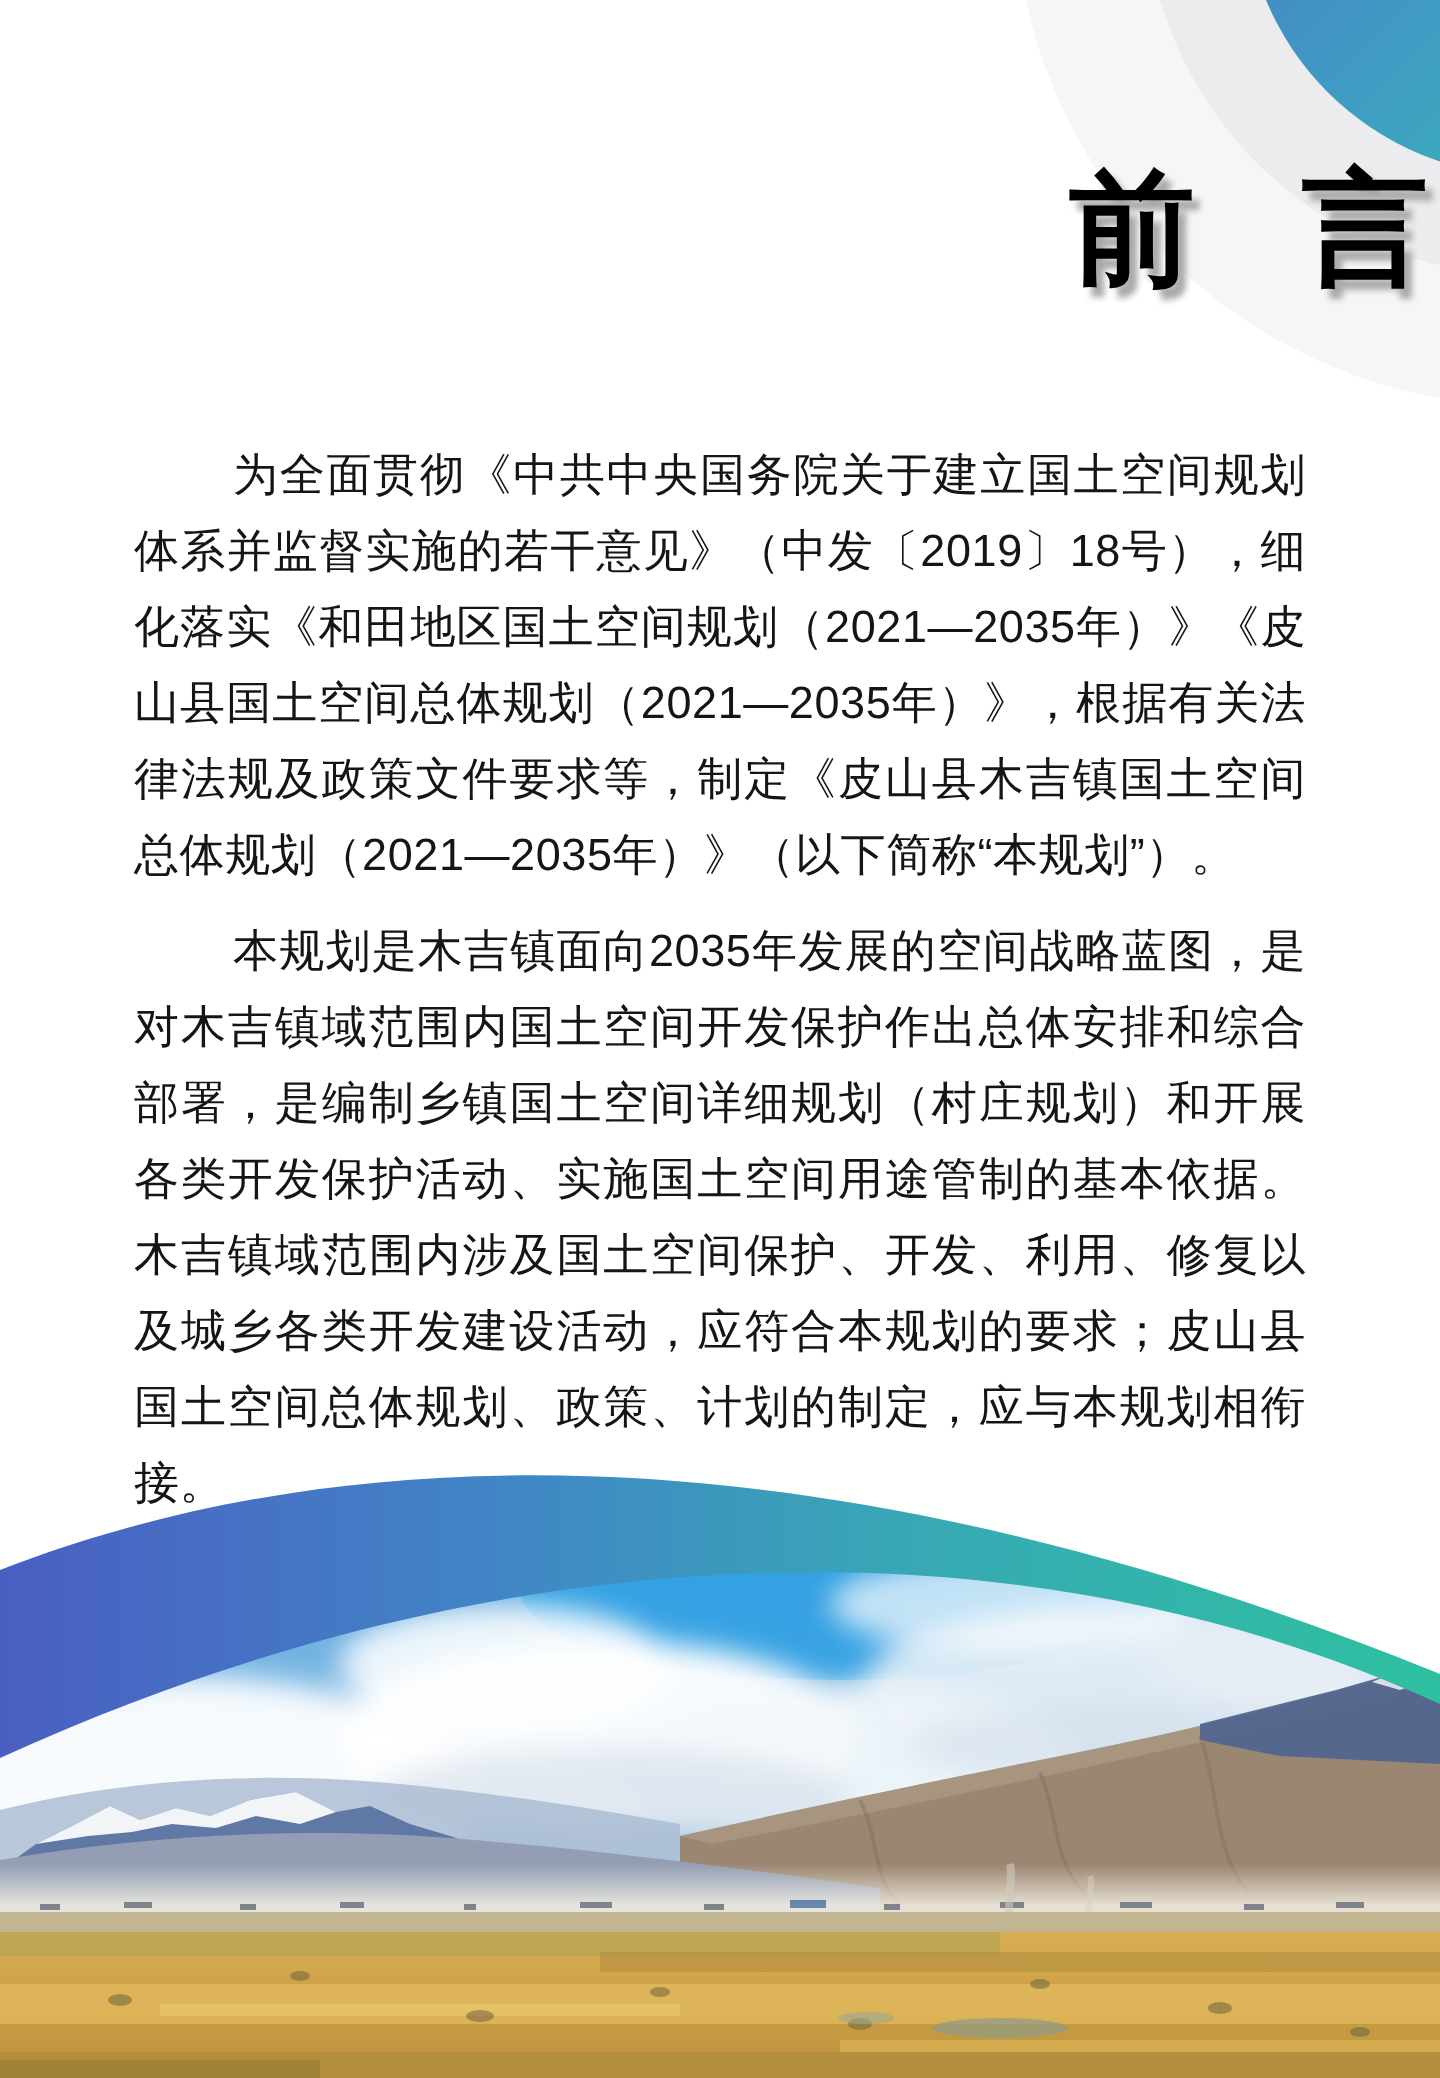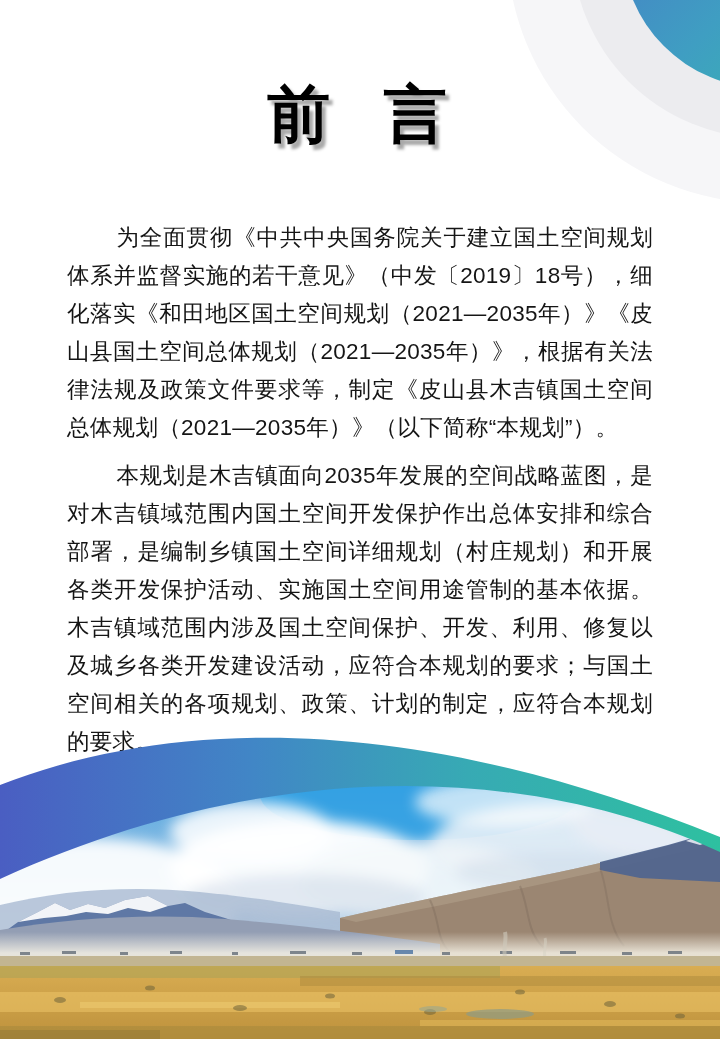--- a/index.html
+++ b/index.html
@@ -14,21 +14,21 @@
   }
   
   .circle{position:absolute;border-radius:50%;}
   .circle-outer{width:516px;height:516px;left:507px;top:-313px;background:#f6f6f8;}
   .circle-mid{width:386px;height:386px;left:572px;top:-248px;background:#ececef;}
   .circle-grad{width:286px;height:286px;left:622px;top:-198px;
     background:linear-gradient(135deg,#4a70c8 0%,#3f9ec2 55%,#35c0a8 100%);}
   
   .page-title{
     position:absolute;top:72px;left:0;right:0;
-    text-align:center;
+    text-align:right;
     font-size:63px;
     font-weight:900;
     color:#000000;
     letter-spacing:6px;
     word-spacing:24px;
     text-shadow:4px 5px 3px #a9a9a9;
     white-space:pre;
   }
   
   .preface-body{
@@ -49,21 +49,21 @@
 <div id="page">
 
   <div class="circle circle-outer"></div>
   <div class="circle circle-mid"></div>
   <div class="circle circle-grad"></div>
 
   <div class="page-title">前 言</div>
 
   <div class="preface-body">
     <p>为全面贯彻《中共中央国务院关于建立国土空间规划体系并监督实施的若干意见》（中发〔2019〕18号），细化落实《和田地区国土空间规划（2021—2035年）》《皮山县国土空间总体规划（2021—2035年）》，根据有关法律法规及政策文件要求等，制定《皮山县木吉镇国土空间总体规划（2021—2035年）》（以下简称“本规划”）。</p>
-    <p>本规划是木吉镇面向2035年发展的空间战略蓝图，是对木吉镇域范围内国土空间开发保护作出总体安排和综合部署，是编制乡镇国土空间详细规划（村庄规划）和开展各类开发保护活动、实施国土空间用途管制的基本依据。木吉镇域范围内涉及国土空间保护、开发、利用、修复以及城乡各类开发建设活动，应符合本规划的要求；与国土空间相关的各项规划、政策、计划的制定，应符合本规划的要求。</p>
+    <p>本规划是木吉镇面向2035年发展的空间战略蓝图，是对木吉镇域范围内国土空间开发保护作出总体安排和综合部署，是编制乡镇国土空间详细规划（村庄规划）和开展各类开发保护活动、实施国土空间用途管制的基本依据。木吉镇域范围内涉及国土空间保护、开发、利用、修复以及城乡各类开发建设活动，应符合本规划的要求；皮山县国土空间总体规划、政策、计划的制定，应与本规划相衔接。</p>
   </div>
 
   <div class="landscape-wrap">
     <svg width="720" height="320" viewBox="0 719 720 320">
       <defs>
         <linearGradient id="bandGrad" x1="0" y1="0" x2="1" y2="0">
           <stop offset="0" stop-color="#4a5ec2"></stop>
           <stop offset="0.35" stop-color="#4186c6"></stop>
           <stop offset="0.65" stop-color="#37aab4"></stop>
           <stop offset="1" stop-color="#2ec0a0"></stop>

